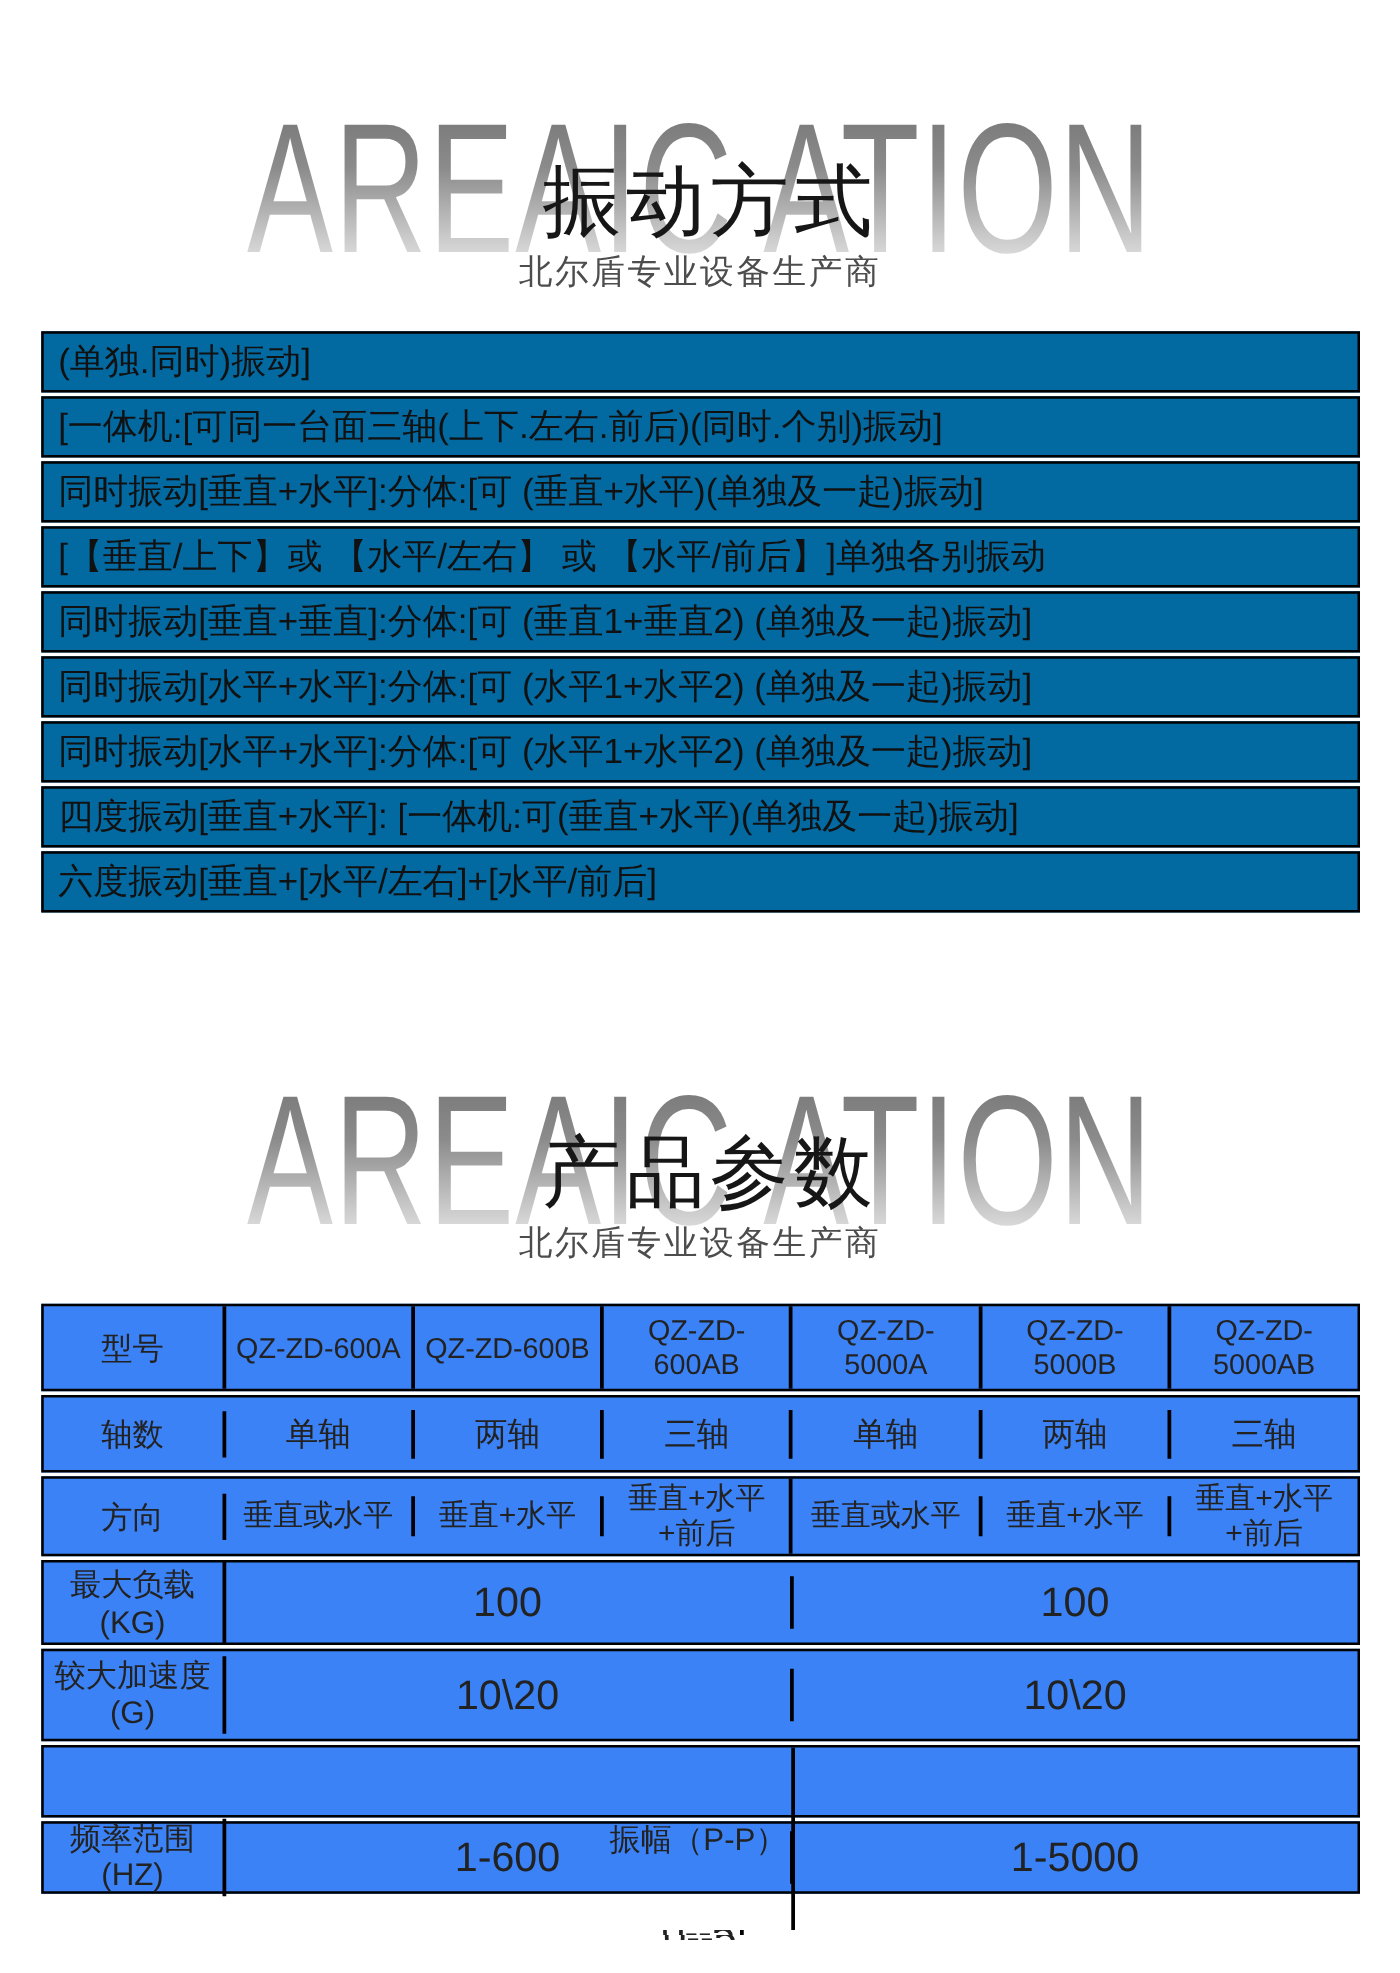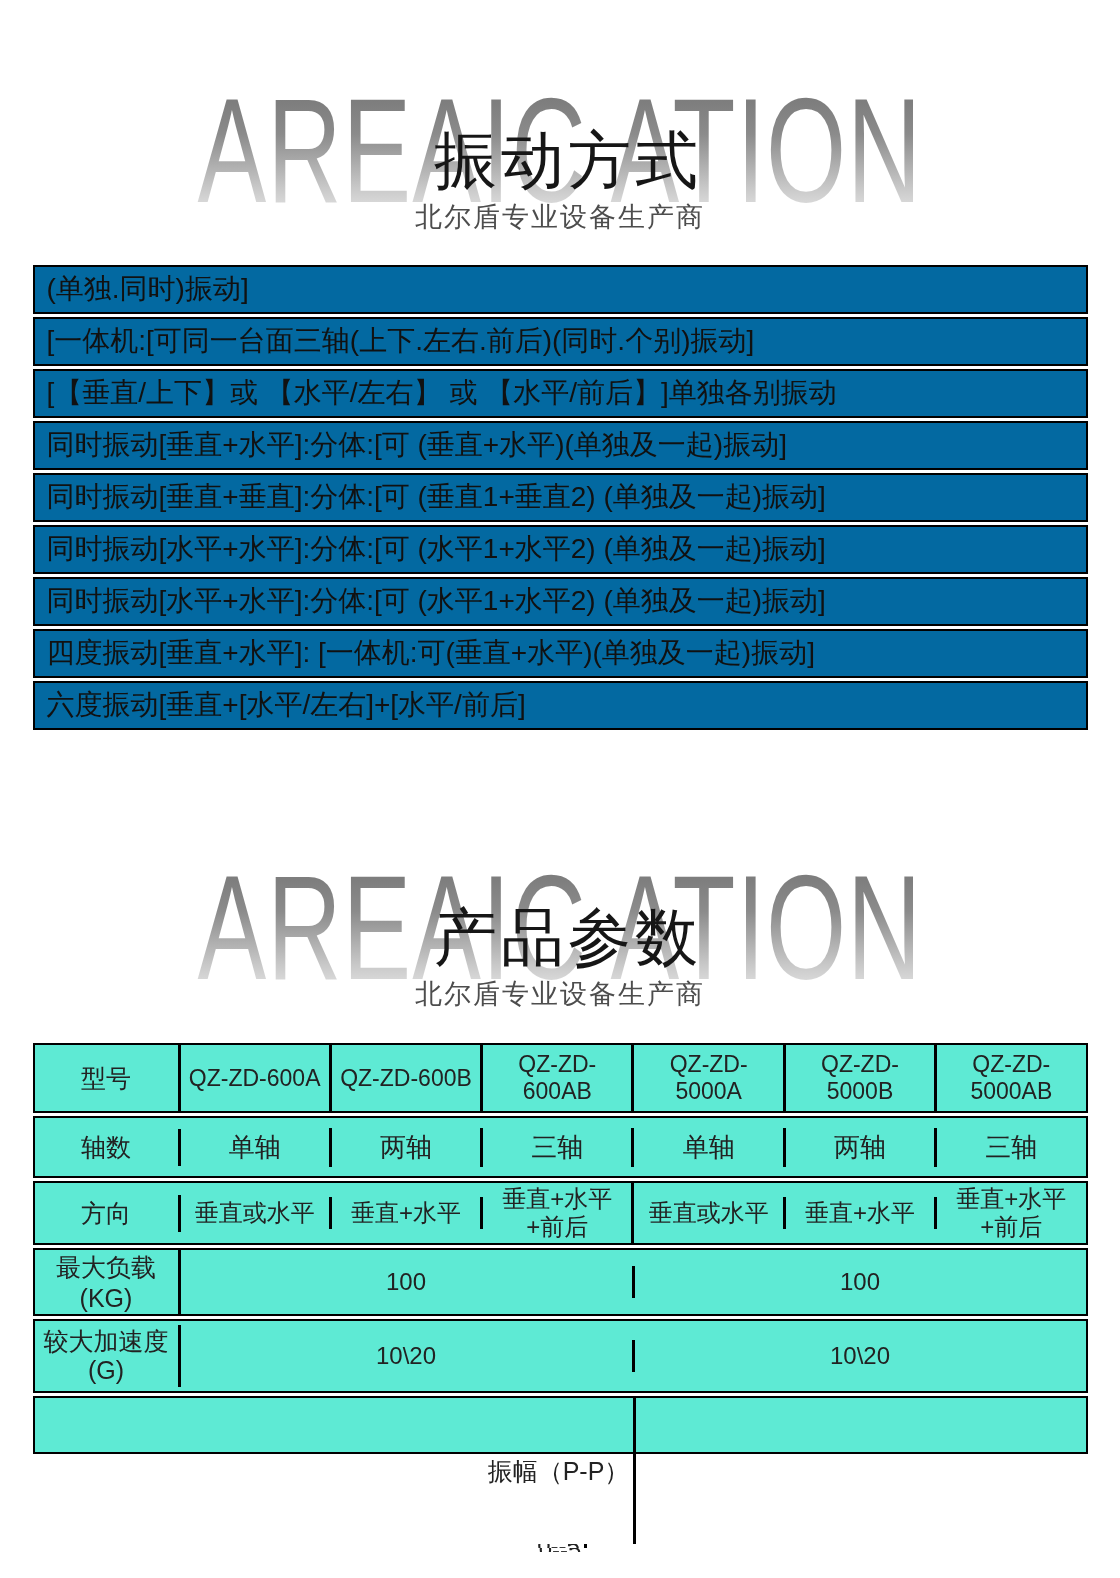--- a/index.html
+++ b/index.html
@@ -74,21 +74,21 @@
   .vib-row + .vib-row { margin-top: 3px; }
 
   
   .spec-table {
     width: 1055px;
     margin: 32px auto 0 auto;
   }
   .s-row {
     display: flex;
     border: 2px solid #000;
-    background: #5eead4;
+    background: #3b82f6;
     align-items: stretch;
   }
   .s-row + .s-row { margin-top: 3px; align-items: center; }
   .s-cell {
     display: flex;
     align-items: center;
     justify-content: center;
     text-align: center;
     border-right: 3px solid #000;
     color: #222;
@@ -99,42 +99,42 @@
   .s-label { flex: 0 0 146px; font-size: 25px; }
   .s-data  { flex: 1 1 0; }
   .pre { white-space: pre-line; line-height: 1.15; }
 
   .r-model { height: 70px; }
   .r-model .s-data { font-size: 23px; letter-spacing: 0; }
   .r-axis { height: 62px; }
   .r-axis .s-data { font-size: 26px; }
   .r-dir { height: 64px; }
   .r-dir .s-data { font-size: 24px; }
-  .r-merged .s-data { font-size: 24px; }
+  .r-merged .s-data { font-size: 33px; }
   .r-load { height: 68px; }
   .r-accel { height: 74px; }
   .r-amp { height: 58px; flex-direction: column; }
   .r-freq { height: 58px; }
 </style>
 </head>
 <body>
 
 <div class="page">
 
   <div class="hero hero1">
     <div class="wm">AREAIC ATION</div>
     <div class="title">振动方式</div>
     <div class="subtitle">北尔盾专业设备生产商</div>
   </div>
 
   <div class="vib-table">
     <div class="vib-row">(单独.同时)振动]</div>
     <div class="vib-row">[一体机:[可同一台面三轴(上下.左右.前后)(同时.个别)振动]</div>
+    <div class="vib-row">同时振动[垂直+水平]:分体:[可 (垂直+水平)(单独及一起)振动]</div>
     <div class="vib-row">[【垂直/上下】或 【水平/左右】 或 【水平/前后】]单独各别振动</div>
-    <div class="vib-row">同时振动[垂直+水平]:分体:[可 (垂直+水平)(单独及一起)振动]</div>
     <div class="vib-row">同时振动[垂直+垂直]:分体:[可 (垂直1+垂直2) (单独及一起)振动]</div>
     <div class="vib-row">同时振动[水平+水平]:分体:[可 (水平1+水平2) (单独及一起)振动]</div>
     <div class="vib-row">同时振动[水平+水平]:分体:[可 (水平1+水平2) (单独及一起)振动]</div>
     <div class="vib-row">四度振动[垂直+水平]: [一体机:可(垂直+水平)(单独及一起)振动]</div>
     <div class="vib-row">六度振动[垂直+[水平/左右]+[水平/前后]</div>
   </div>
 
   <div class="hero hero2">
     <div class="wm">AREAIC ATION</div>
     <div class="title">产品参数</div>
@@ -187,15 +187,21 @@
       <div class="s-cell s-data">10\20</div>
       <div class="s-cell s-data">10\20</div>
     </div>
 
     <div class="s-row r-merged r-amp">
       <div class="s-cell s-label">振幅（P-P）</div>
       <div class="s-cell s-data">0--5</div>
       <div class="s-cell s-data">0--5</div>
     </div>
 
+    <div class="s-row r-merged r-freq">
+      <div class="s-cell s-label pre">频率范围
+(HZ)</div>
+      <div class="s-cell s-data">1-600</div>
+      <div class="s-cell s-data">1-5000</div>
+    </div>
 
   </div>
 </div>
 
 </body></html>

